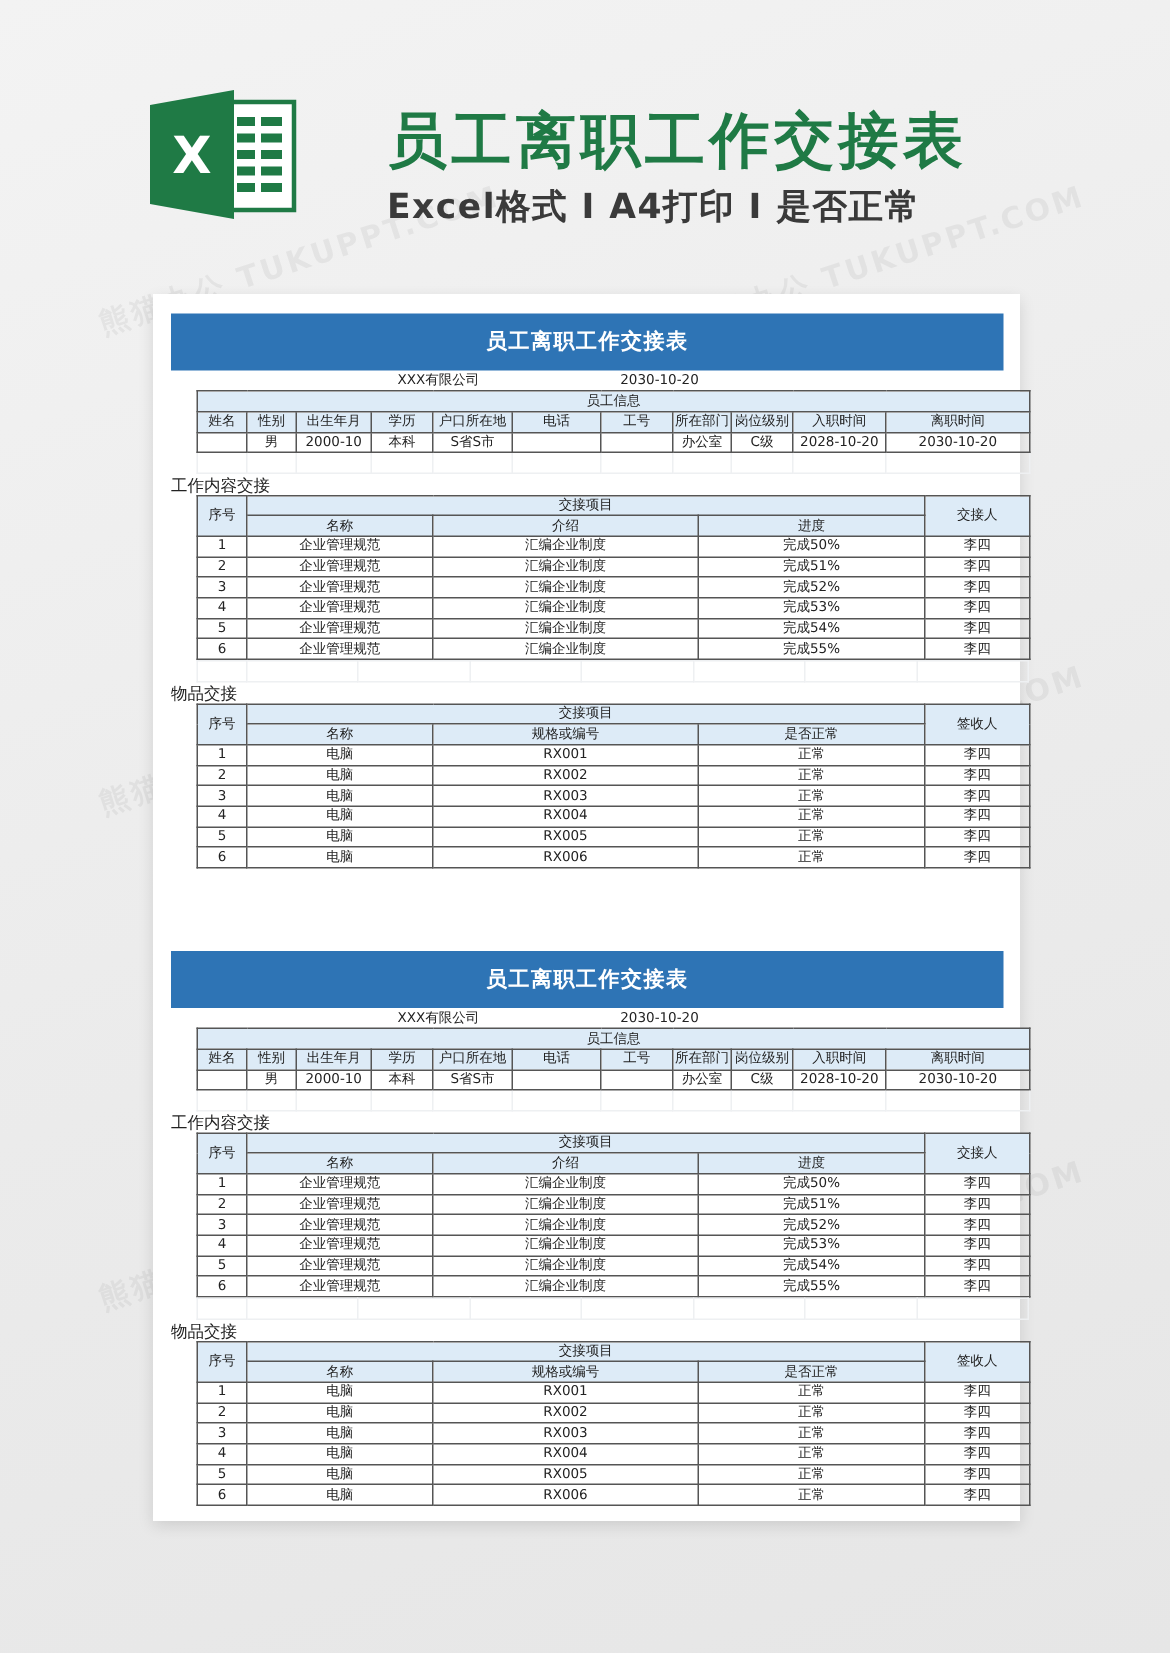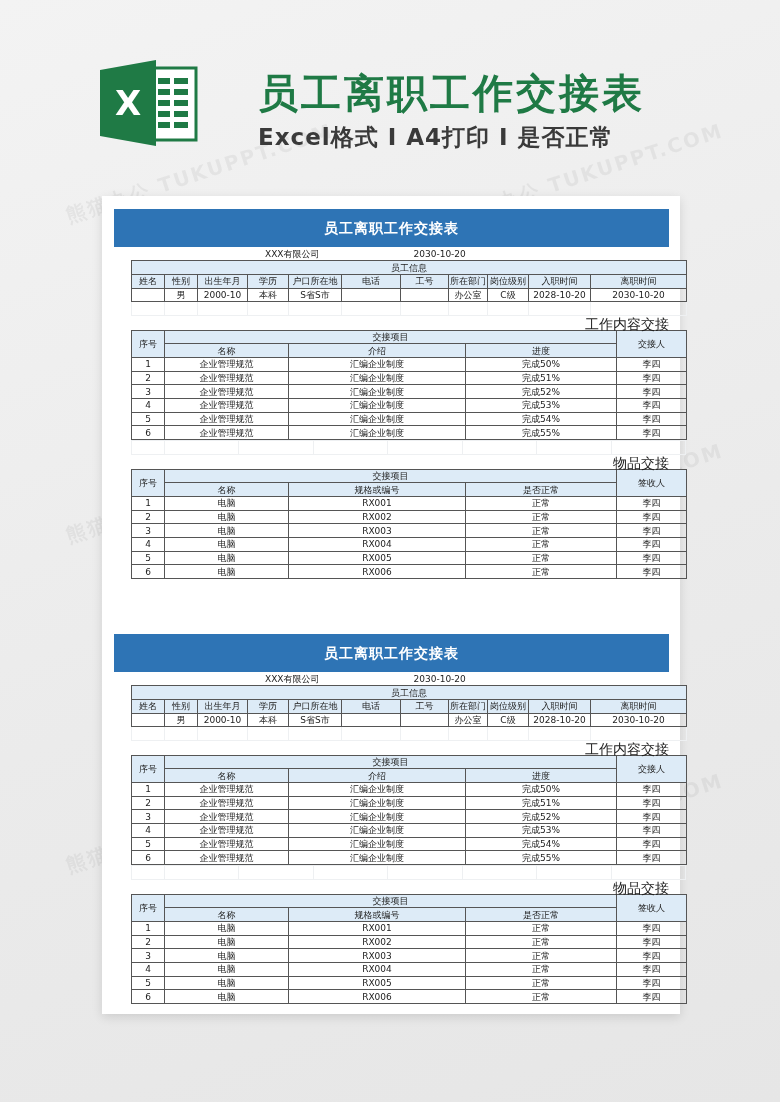--- a/index.html
+++ b/index.html
@@ -35,21 +35,21 @@
   .banner {
     height: 38px; background: #2e74b5; color: #fff;
     font-size: 14px; font-weight: bold; text-align: center; line-height: 38px; letter-spacing: 1px;
   }
   table { border-collapse: collapse; width: 555px; table-layout: fixed; font-size: 9px; margin-left: 17px; }
   td { height: 13.7px; text-align: center; vertical-align: middle; white-space: nowrap; overflow: hidden; padding: 0; line-height: 12px; }
   .b td.cell { border: 1px solid #555; }
   .hd { background: #ddebf7; }
   .ghost td { border: 1px solid #eef0f2; height: 13.7px; }
   .plain td { border: none; }
-  .sectitle { text-align: right; height: 13.7px; font-size: 14px; }
+  .sectitle { text-align: left; height: 13.7px; font-size: 11px; }
 </style>
 </head>
 <body>
 
 <div class="watermark" style="left:60px;top:160px;">熊猫办公 TUKUPPT.COM</div>
 <div class="watermark" style="left:450px;top:160px;">熊猫办公 TUKUPPT.COM</div>
 <div class="watermark" style="left:60px;top:480px;">熊猫办公 TUKUPPT.COM</div>
 <div class="watermark" style="left:450px;top:480px;">熊猫办公 TUKUPPT.COM</div>
 <div class="watermark" style="left:60px;top:810px;">熊猫办公 TUKUPPT.COM</div>
 <div class="watermark" style="left:450px;top:810px;">熊猫办公 TUKUPPT.COM</div>

